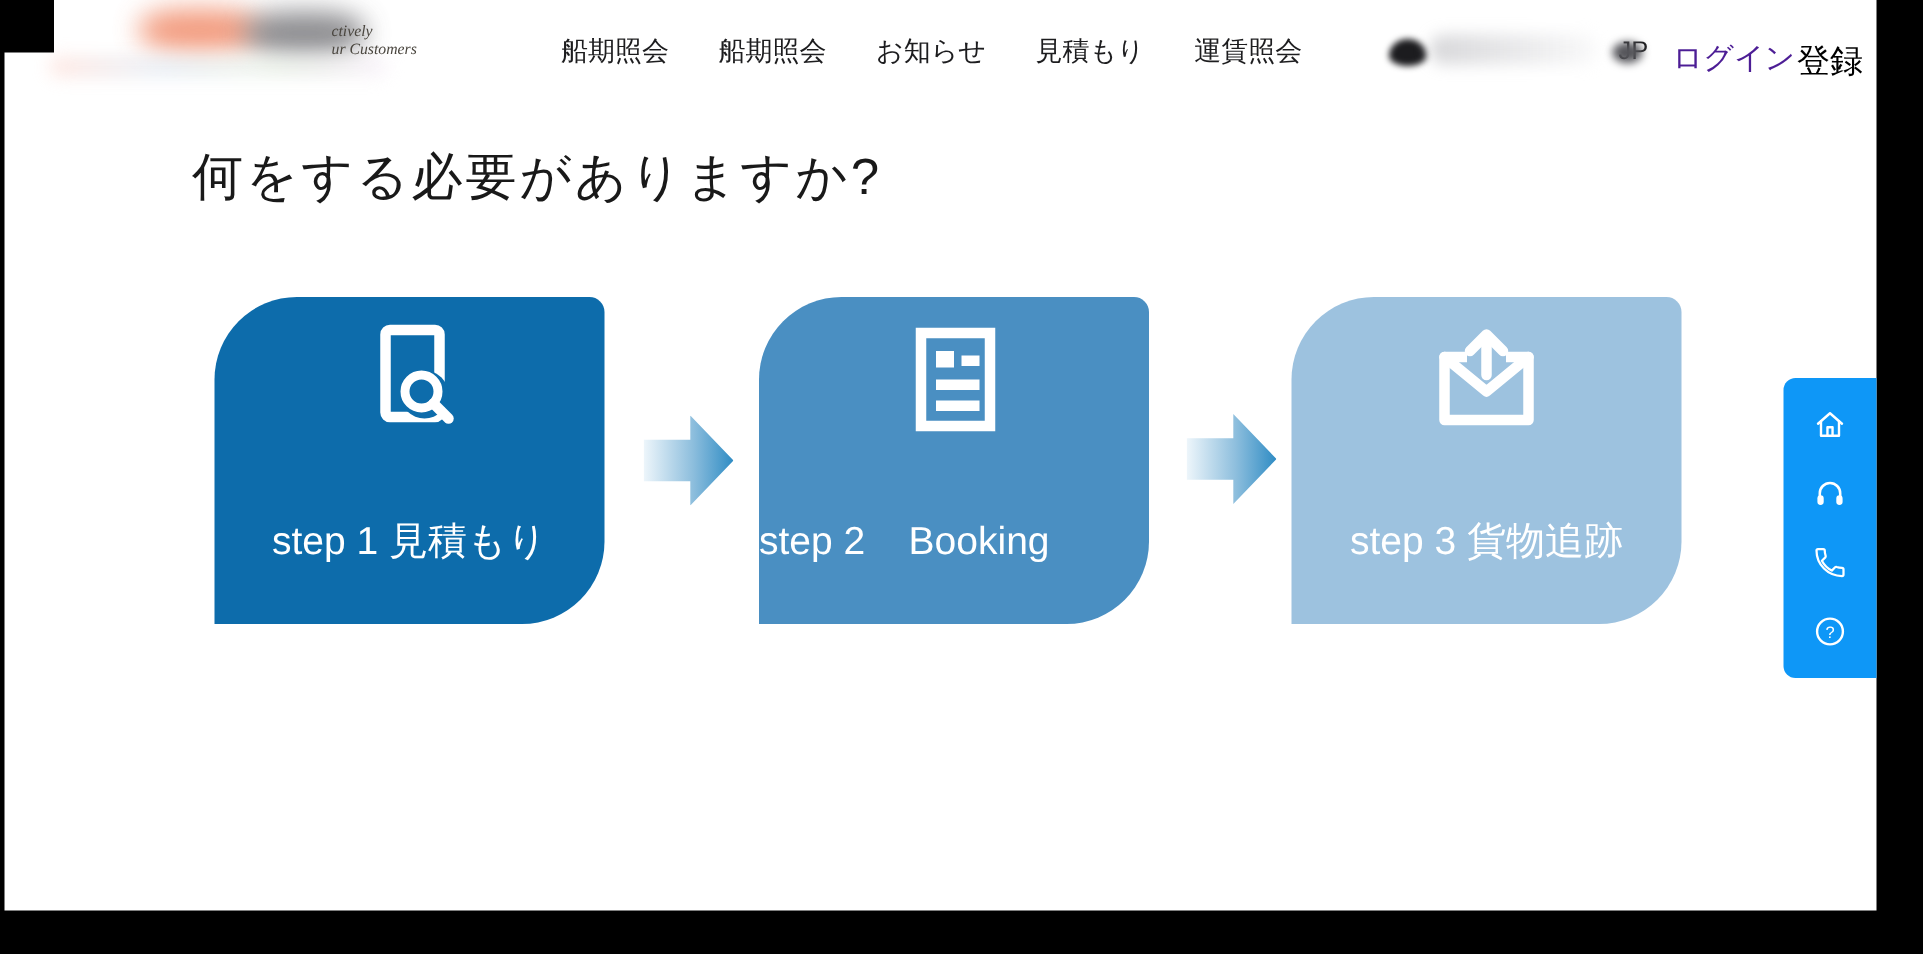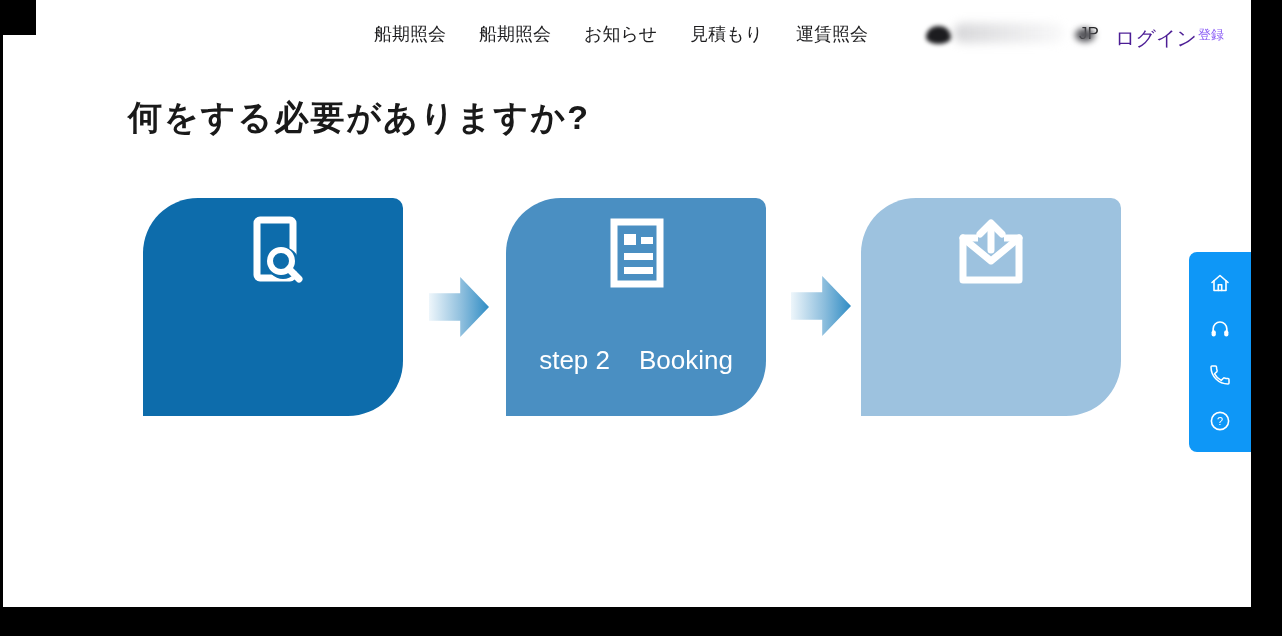--- a/index.html
+++ b/index.html
@@ -28,39 +28,39 @@
        font-size:18px;color:#1d1d1f;white-space:nowrap;}
   .nav span{cursor:pointer;}
   .hdr-right{position:absolute;top:0;left:0;width:100%;height:60px;}
   .blob-heart{left:923px;top:26px;width:25px;height:18px;background:#1c1c1f;filter:blur(2px);
     border-radius:50% 50% 50% 50% / 62% 62% 38% 38%;}
   .blob-num{left:950px;top:23px;width:112px;height:20px;border-radius:10px;
     background:linear-gradient(90deg,rgba(175,175,180,.5),rgba(238,238,240,.3));filter:blur(5px);}
   .blob-j{left:1072px;top:28px;width:20px;height:14px;background:#55555a;filter:blur(3px);border-radius:50%;}
   .lang{position:absolute;left:1076px;top:24px;font-size:17px;color:#1d1d1f;cursor:pointer;}
   .login{position:absolute;left:1112px;top:25px;font-size:20px;color:#4c1d95;cursor:pointer;}
-  .register{position:absolute;left:1195px;top:26px;font-size:13px;color:#8b5cf6;cursor:pointer;}
+  .register{position:absolute;left:1195px;top:26px;font-size:22px;color:#000000;cursor:pointer;}
   
   .heading{
     position:absolute;left:125px;top:72px;
-    font-size:34px;font-weight:700;color:#191919;letter-spacing:2px;white-space:nowrap;
+    font-size:34px;font-weight:400;color:#191919;letter-spacing:2px;white-space:nowrap;
   }
   .card{
     position:absolute;top:198px;width:260px;height:218px;
     border-radius:55px 10px 55px 0;background:var(--bg);cursor:pointer;
   }
   .card-1{left:140px;}
   .card-2{left:503px;}
   .card-3{left:858px;}
   .card .icon{position:absolute;top:16px;left:50%;transform:translateX(-50%);}
   .card .label{
     position:absolute;bottom:40px;left:0;width:100%;text-align:center;
     color:#fff;font-size:26px;line-height:1.2;white-space:pre;
   }
-  .card-2 .label{text-align:center;}
+  .card-2 .label{text-align:left;}
   .flow-arrow{
     position:absolute;width:60px;height:60px;
     background:linear-gradient(90deg,#eef6fb 0%,#8dbedd 55%,#2f8cc4 100%);
     clip-path:polygon(0 27%,52% 27%,52% 0,100% 50%,52% 100%,52% 73%,0 73%);
   }
   .flow-arrow-1{left:426px;top:277px;}
   .flow-arrow-2{left:788px;top:276px;}
   
   .side-toolbar{
     position:absolute;left:1186px;top:252px;width:62px;height:200px;
@@ -68,20 +68,29 @@
     display:flex;flex-direction:column;align-items:center;justify-content:space-around;
     padding:8px 0;box-sizing:border-box;
   }
   .side-toolbar .tb-icon{width:24px;height:24px;cursor:pointer;display:block;}
 </style>
 </head>
 <body>
 
 <div class="page">
 
+  <div class="logo">
+    <div class="blob blob-red"></div>
+    <div class="blob blob-dark"></div>
+    <div class="blob blob-smear"></div>
+    <div class="tagline">
+      <div>ctively</div>
+      <div>ur Customers</div>
+    </div>
+  </div>
 
   <nav class="nav">
     <span>船期照会</span>
     <span>船期照会</span>
     <span>お知らせ</span>
     <span>見積もり</span>
     <span>運賃照会</span>
   </nav>
 
   <div class="hdr-right">
@@ -97,20 +106,21 @@
 
   <div class="card card-1" style="--bg: #0d6cab;">
     <span class="icon">
       <svg width="84" height="84" viewBox="0 0 84 84">
         <rect x="26" y="6" width="36" height="58" rx="3" fill="none" stroke="#fff" stroke-width="7"></rect>
         <circle cx="52" cy="49" r="16" style="fill:var(--bg)"></circle>
         <circle cx="50" cy="47" r="11" fill="none" stroke="#fff" stroke-width="6"></circle>
         <line x1="58" y1="55" x2="68" y2="65" stroke="#fff" stroke-width="7" stroke-linecap="round"></line>
       </svg>
     </span>
+    <div class="label">step 1 見積もり</div>
   </div>
 
   <div class="flow-arrow flow-arrow-1"></div>
 
   <div class="card card-2" style="--bg: #4a8fc2;">
     <span class="icon">
       <svg width="84" height="84" viewBox="0 0 84 84">
         <rect x="20" y="8" width="46" height="62" fill="none" stroke="#fff" stroke-width="7"></rect>
         <rect x="30" y="20" width="12" height="11" fill="#fff"></rect>
         <rect x="47" y="23" width="12" height="7" fill="#fff"></rect>
@@ -125,20 +135,21 @@
 
   <div class="card card-3" style="--bg: #9dc2df;">
     <span class="icon">
       <svg width="84" height="84" viewBox="0 0 84 84">
         <path d="M29,24 H14 V66 H70 V24 H55" fill="none" stroke="#fff" stroke-width="7" stroke-linejoin="round"></path>
         <path d="M14,24 L42,47 L70,24" fill="none" stroke="#fff" stroke-width="7" stroke-linejoin="round" stroke-linecap="round"></path>
         <path d="M42,36 V11" fill="none" stroke="#fff" stroke-width="7" stroke-linecap="round"></path>
         <path d="M31,20 L42,9 L53,20" fill="none" stroke="#fff" stroke-width="7" stroke-linecap="round" stroke-linejoin="round"></path>
       </svg>
     </span>
+    <div class="label">step 3 貨物追跡</div>
   </div>
 
   <div class="side-toolbar" style="--bg: #0e97f7;">
     <span class="tb-icon">
       <svg width="24" height="24" viewBox="0 0 24 24" fill="none" stroke="#fff" stroke-width="1.6" stroke-linecap="round" stroke-linejoin="round">
         <path d="M4,11.5 L12,4.5 L20,11.5"></path>
         <path d="M6,9.8 V19.5 H18 V9.8"></path>
         <path d="M10.3,19.5 V13.8 H13.7 V19.5"></path>
       </svg>
     </span>

